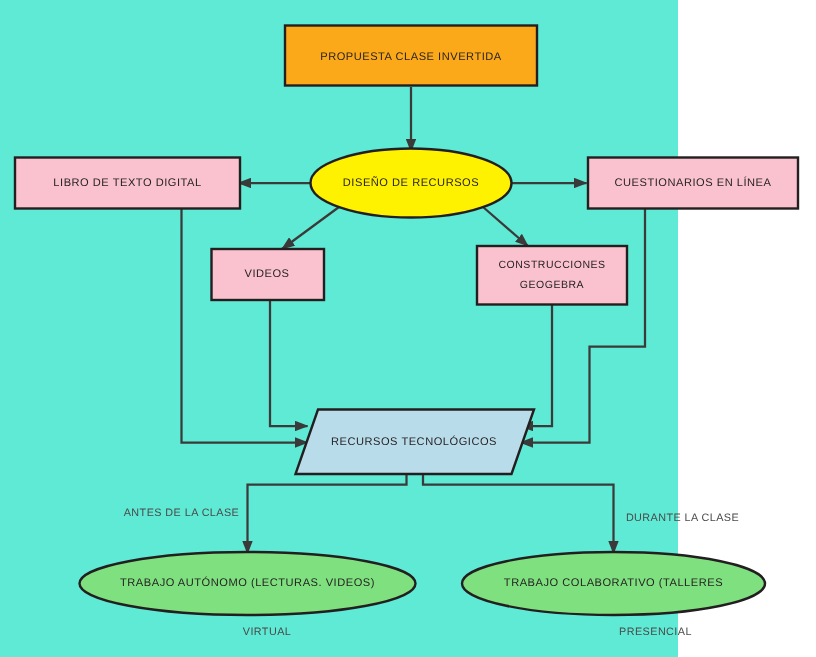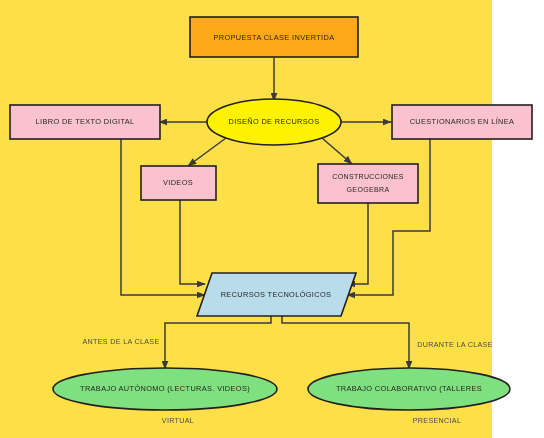--- a/index.html
+++ b/index.html
@@ -8,23 +8,23 @@
     background: #ffffff;
   }
   body {
     width: 544px;
     height: 438px;
     font-family: "Liberation Sans", sans-serif;
     overflow: hidden;
   }
   #diagram-root {
     position: relative;
-    width: 492px;
+    width: 452px;
     height: 438px;
-    background: #fde047;
+    background: #5eead4;
   }
   svg#flowchart {
     display: block;
     width: 544px;
     height: 438px;
   }
   .node-shape {
     stroke: #231f20;
     stroke-width: 1.6;
   }

